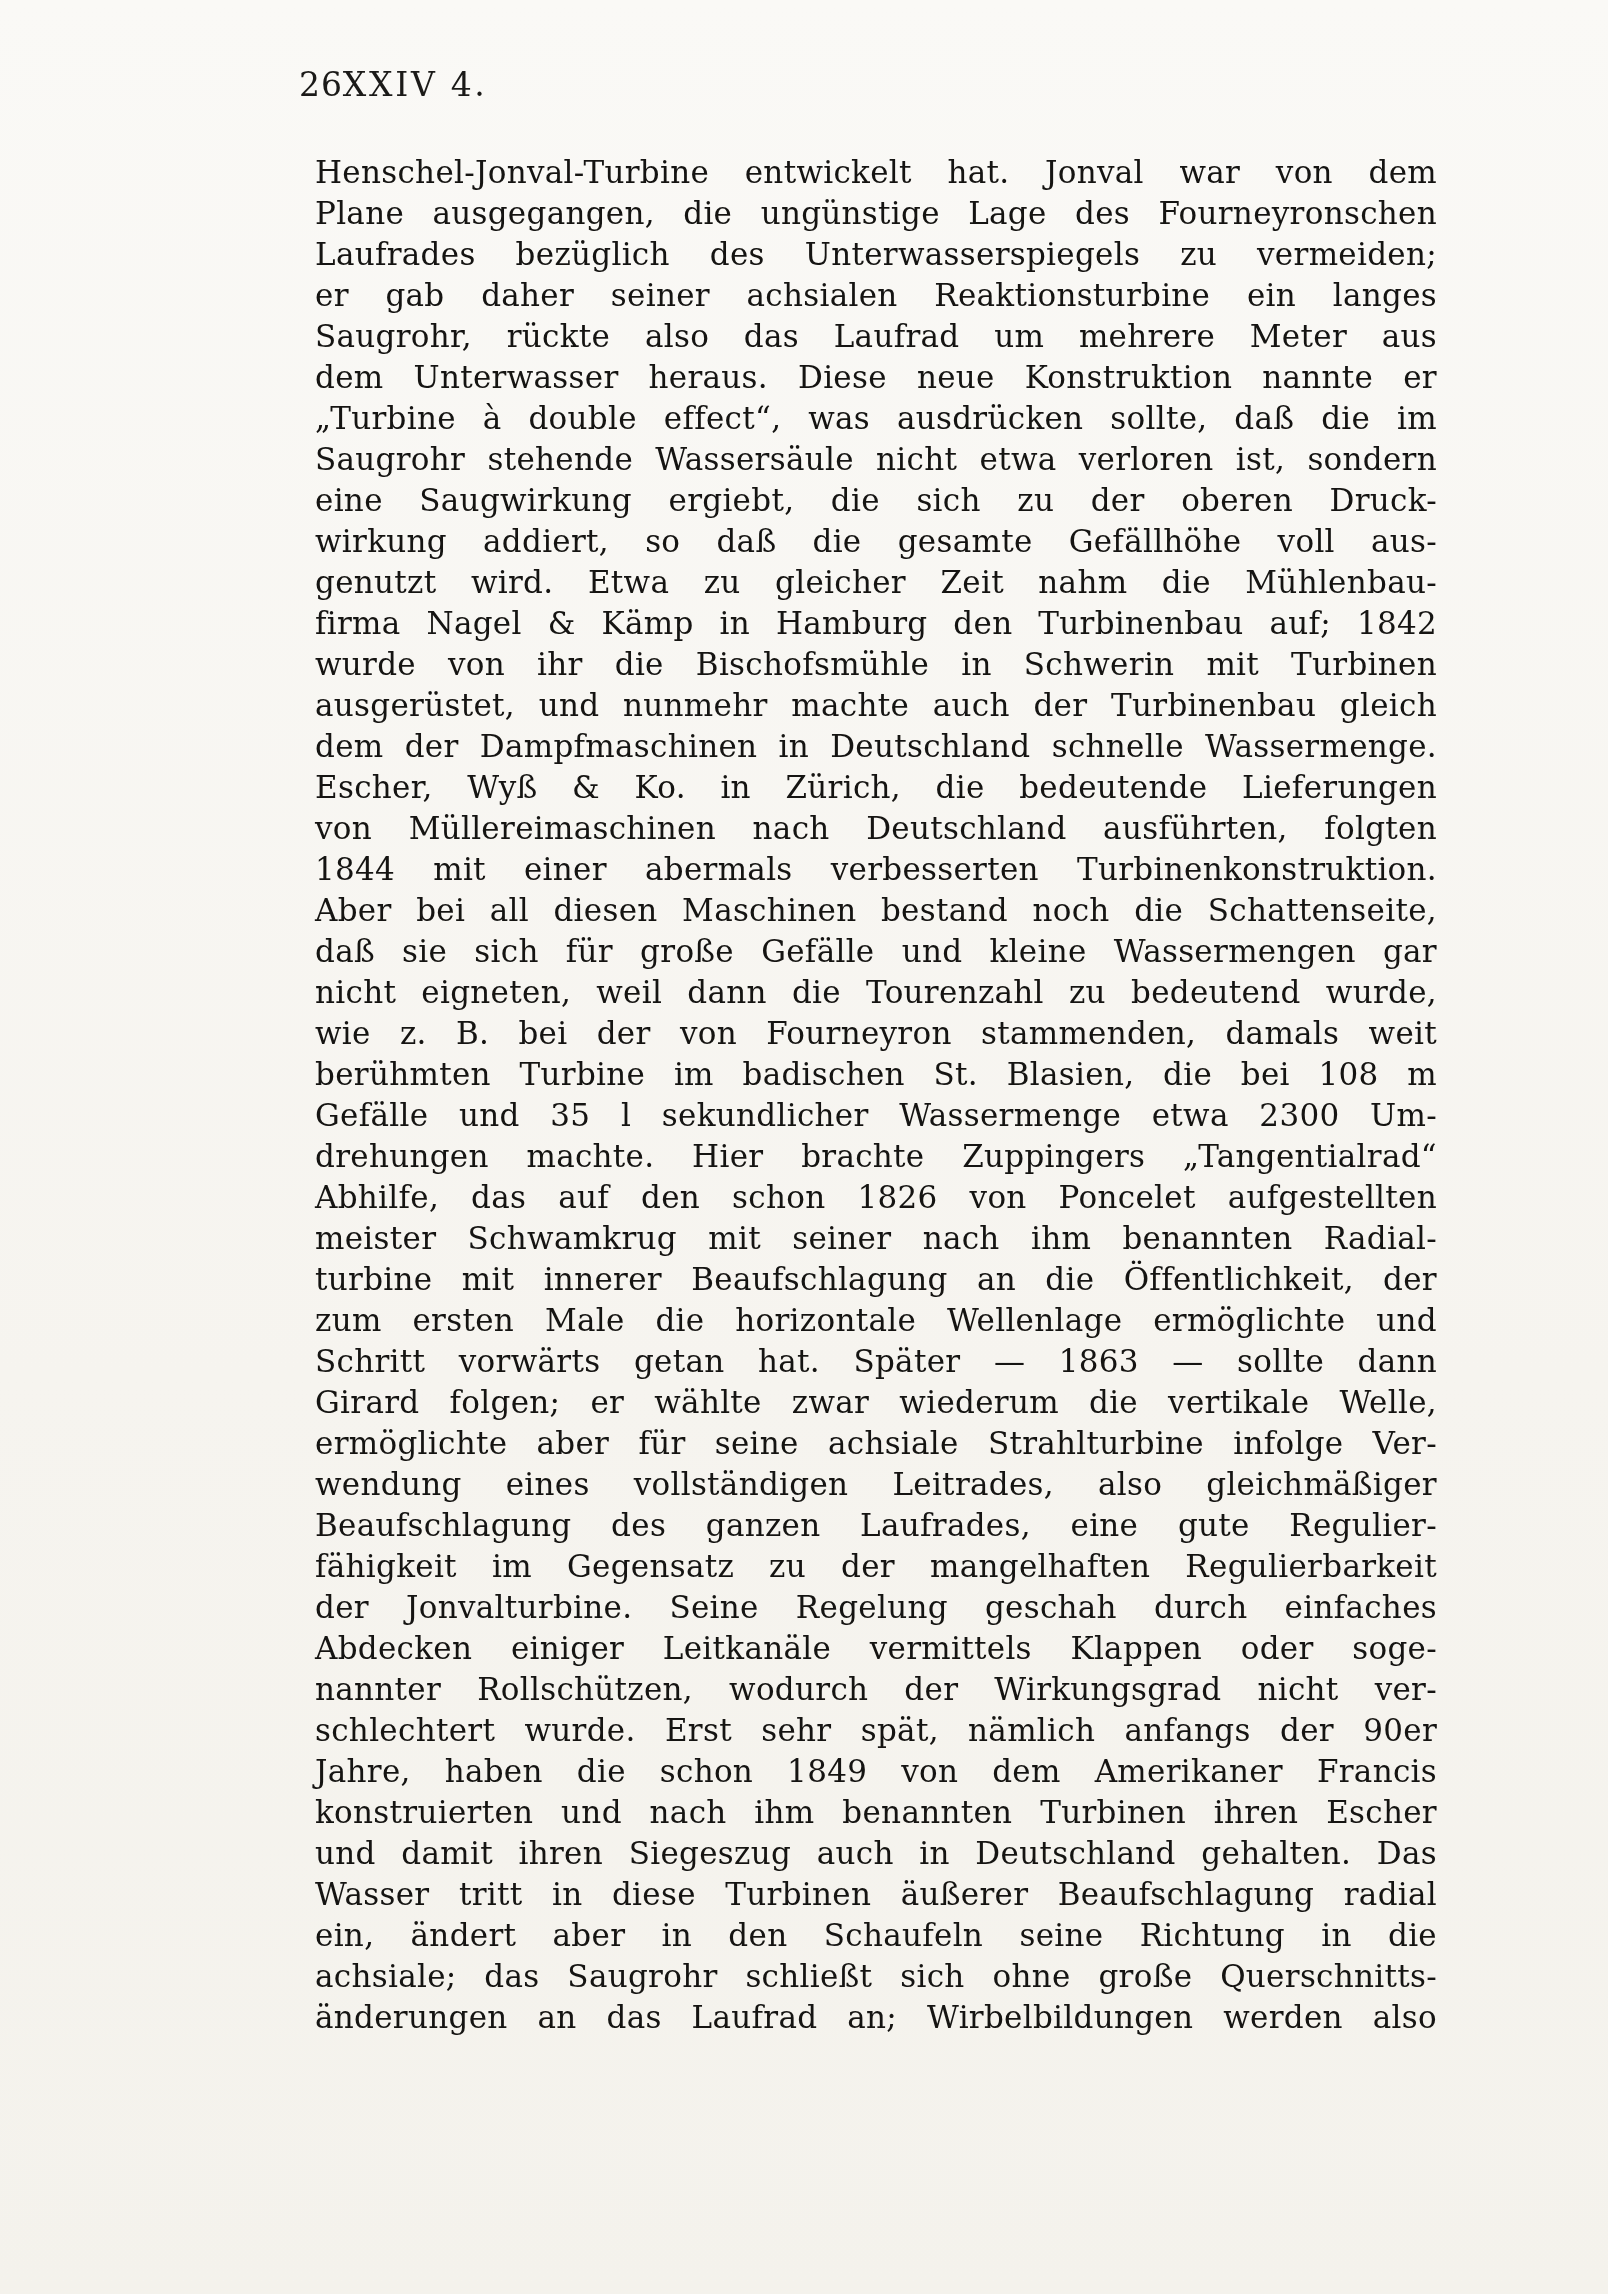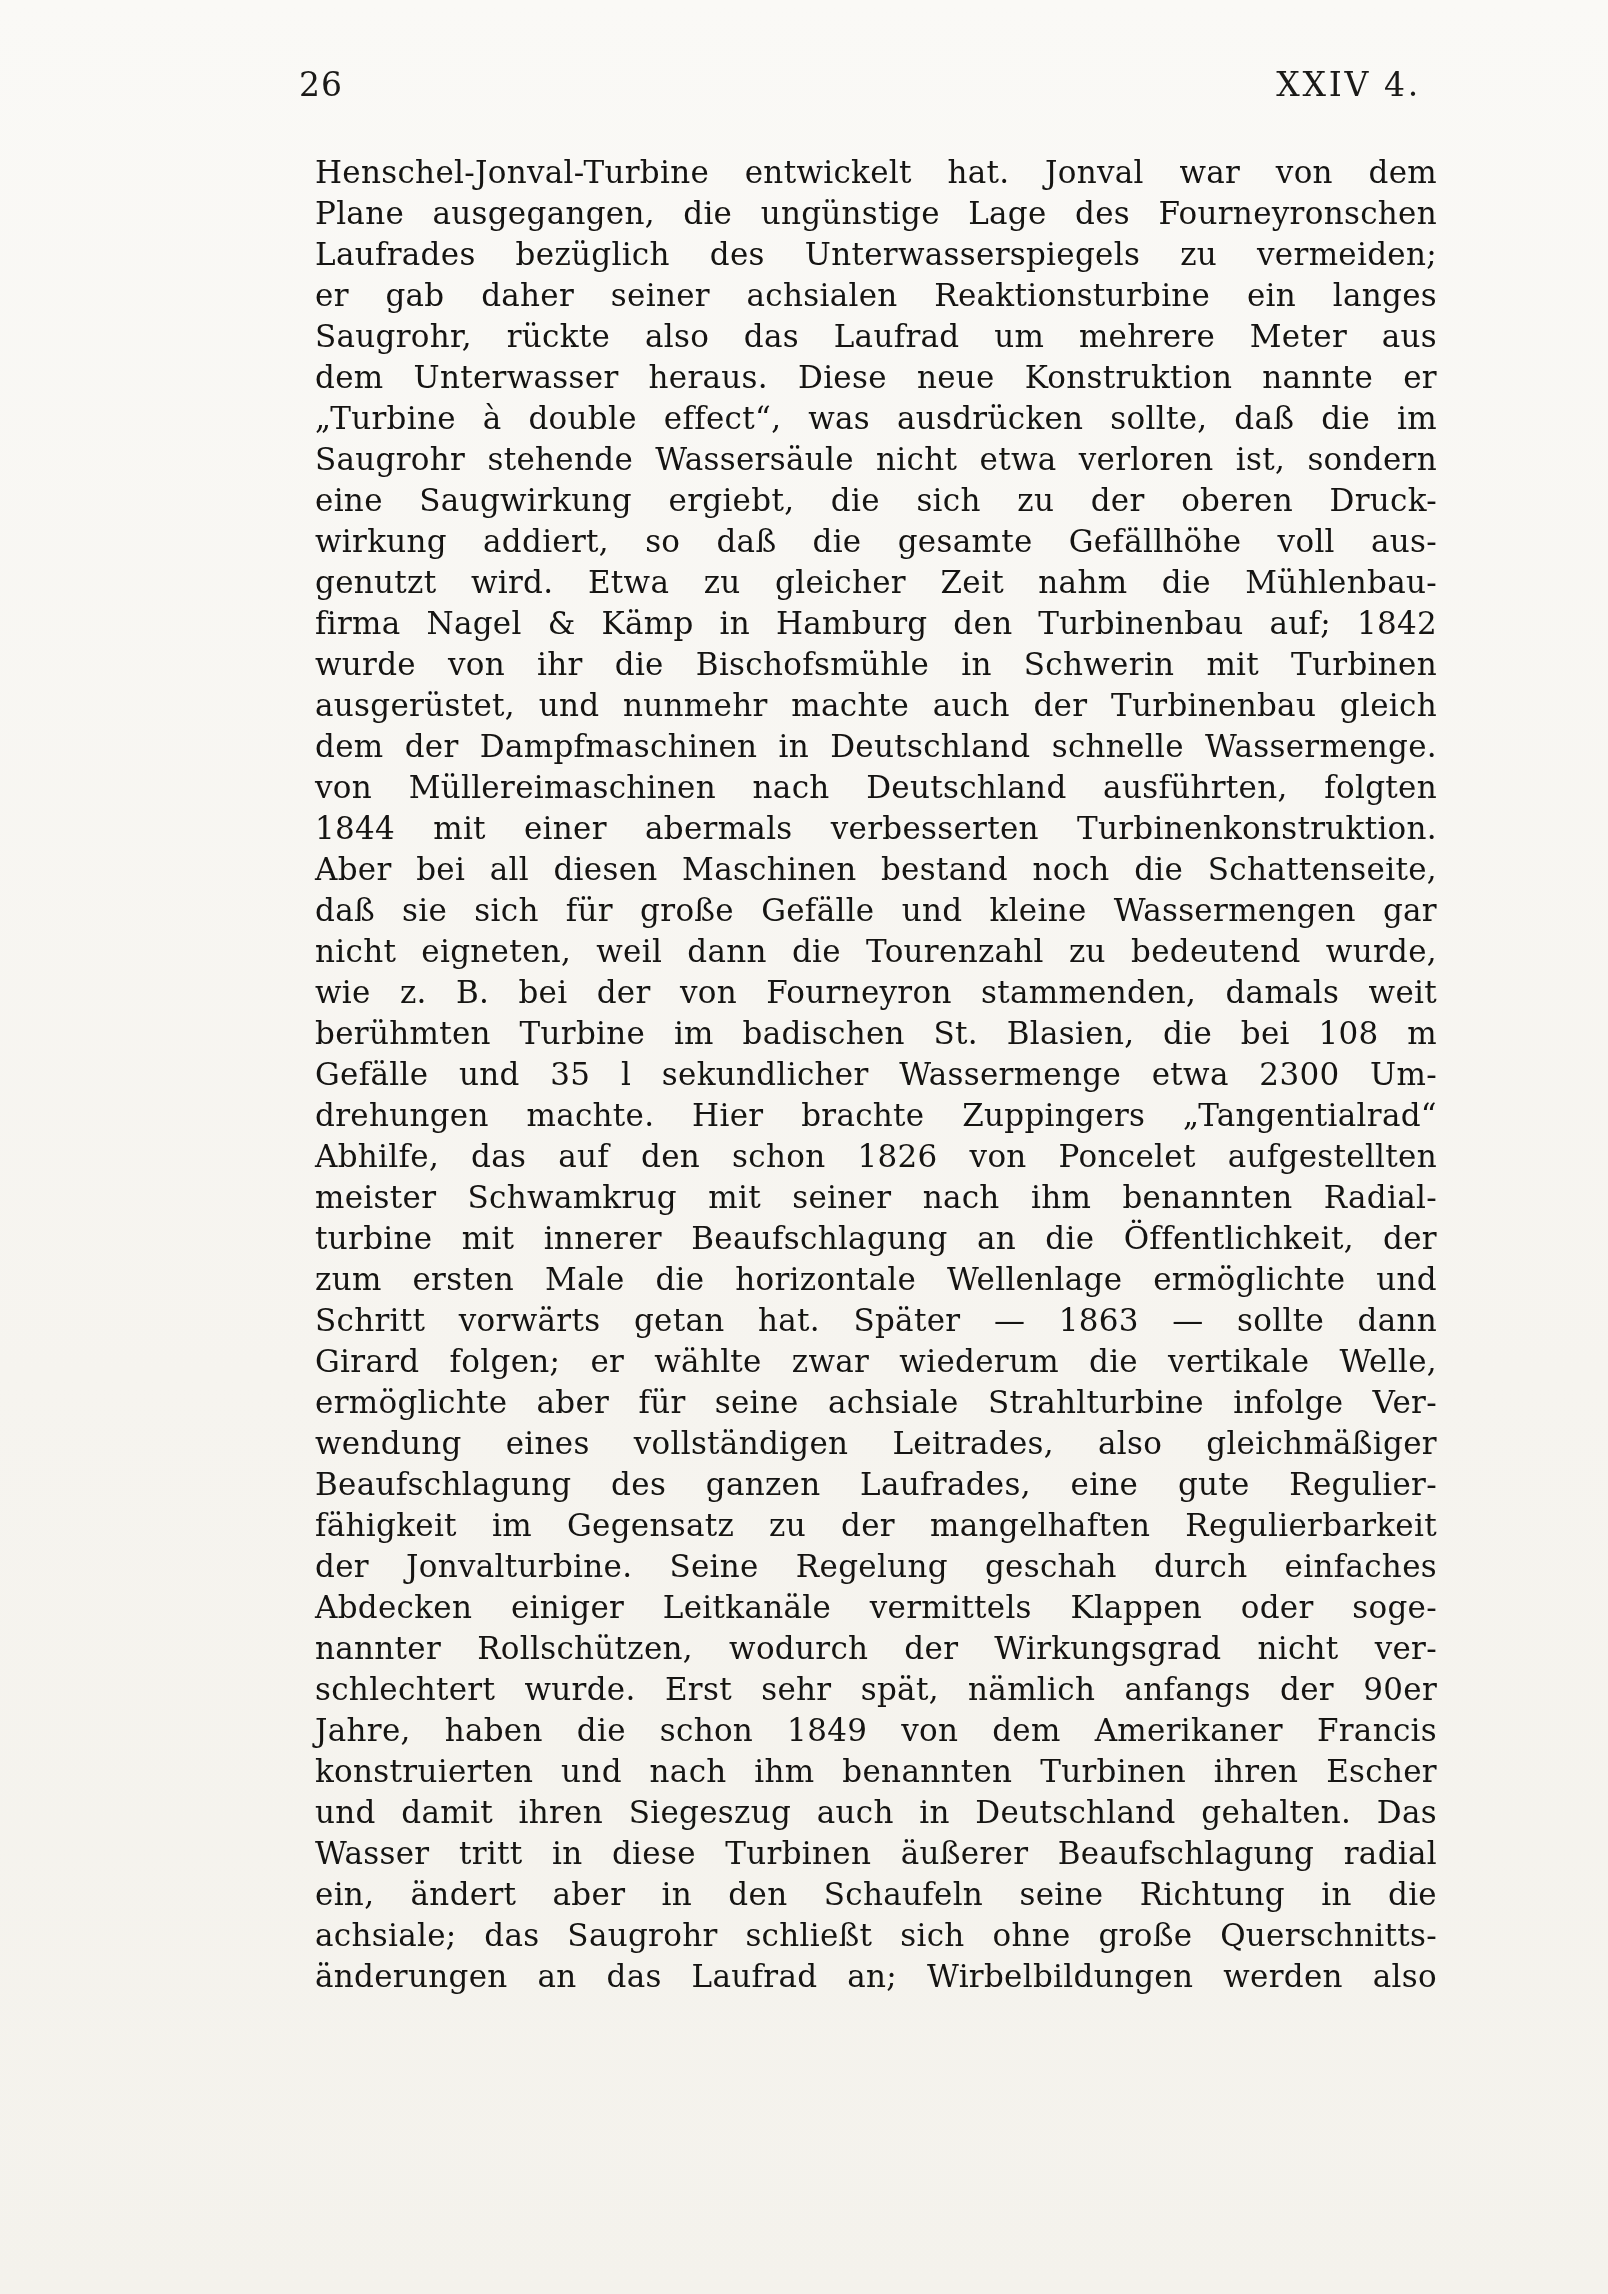--- a/index.html
+++ b/index.html
@@ -19,21 +19,21 @@
     width: 1608px;
     height: 2294px;
     background: linear-gradient(180deg, #faf9f6 0%, #f6f4ef 60%, #f4f2ec 100%);
   }
   .header-row {
     position: absolute;
     top: 65px;
     left: 299px;
     width: 1122px;
     display: flex;
-    justify-content: space-between;
+    justify-content: flex-start;
     align-items: baseline;
     font-size: 33px;
     color: #1b1a18;
   }
   .page-num {
     letter-spacing: 0.9px;
   }
   .running-head {
     letter-spacing: 2.7px;
   }
@@ -72,20 +72,21 @@
       <div class="text-line">dem Unterwasser heraus. Diese neue Konstruktion nannte er</div>
       <div class="text-line">„Turbine à double effect“, was ausdrücken sollte, daß die im</div>
       <div class="text-line">Saugrohr stehende Wassersäule nicht etwa verloren ist, sondern</div>
       <div class="text-line">eine Saugwirkung ergiebt, die sich zu der oberen Druck-</div>
       <div class="text-line">wirkung addiert, so daß die gesamte Gefällhöhe voll aus-</div>
       <div class="text-line">genutzt wird. Etwa zu gleicher Zeit nahm die Mühlenbau-</div>
       <div class="text-line">firma Nagel &amp; Kämp in Hamburg den Turbinenbau auf; 1842</div>
       <div class="text-line">wurde von ihr die Bischofsmühle in Schwerin mit Turbinen</div>
       <div class="text-line">ausgerüstet, und nunmehr machte auch der Turbinenbau gleich</div>
       <div class="text-line">dem der Dampfmaschinen in Deutschland schnelle Wassermenge.</div>
+      <div class="text-line">Escher, Wyß &amp; Ko. in Zürich, die bedeutende Lieferungen</div>
       <div class="text-line">von Müllereimaschinen nach Deutschland ausführten, folgten</div>
       <div class="text-line">1844 mit einer abermals verbesserten Turbinenkonstruktion.</div>
       <div class="text-line">Aber bei all diesen Maschinen bestand noch die Schattenseite,</div>
       <div class="text-line">daß sie sich für große Gefälle und kleine Wassermengen gar</div>
       <div class="text-line">nicht eigneten, weil dann die Tourenzahl zu bedeutend wurde,</div>
       <div class="text-line">wie z. B. bei der von Fourneyron stammenden, damals weit</div>
       <div class="text-line">berühmten Turbine im badischen St. Blasien, die bei 108 m</div>
       <div class="text-line">Gefälle und 35 l sekundlicher Wassermenge etwa 2300 Um-</div>
       <div class="text-line">drehungen machte. Hier brachte Zuppingers „Tangentialrad“</div>
       <div class="text-line">Abhilfe, das auf den schon 1826 von Poncelet aufgestellten</div>

